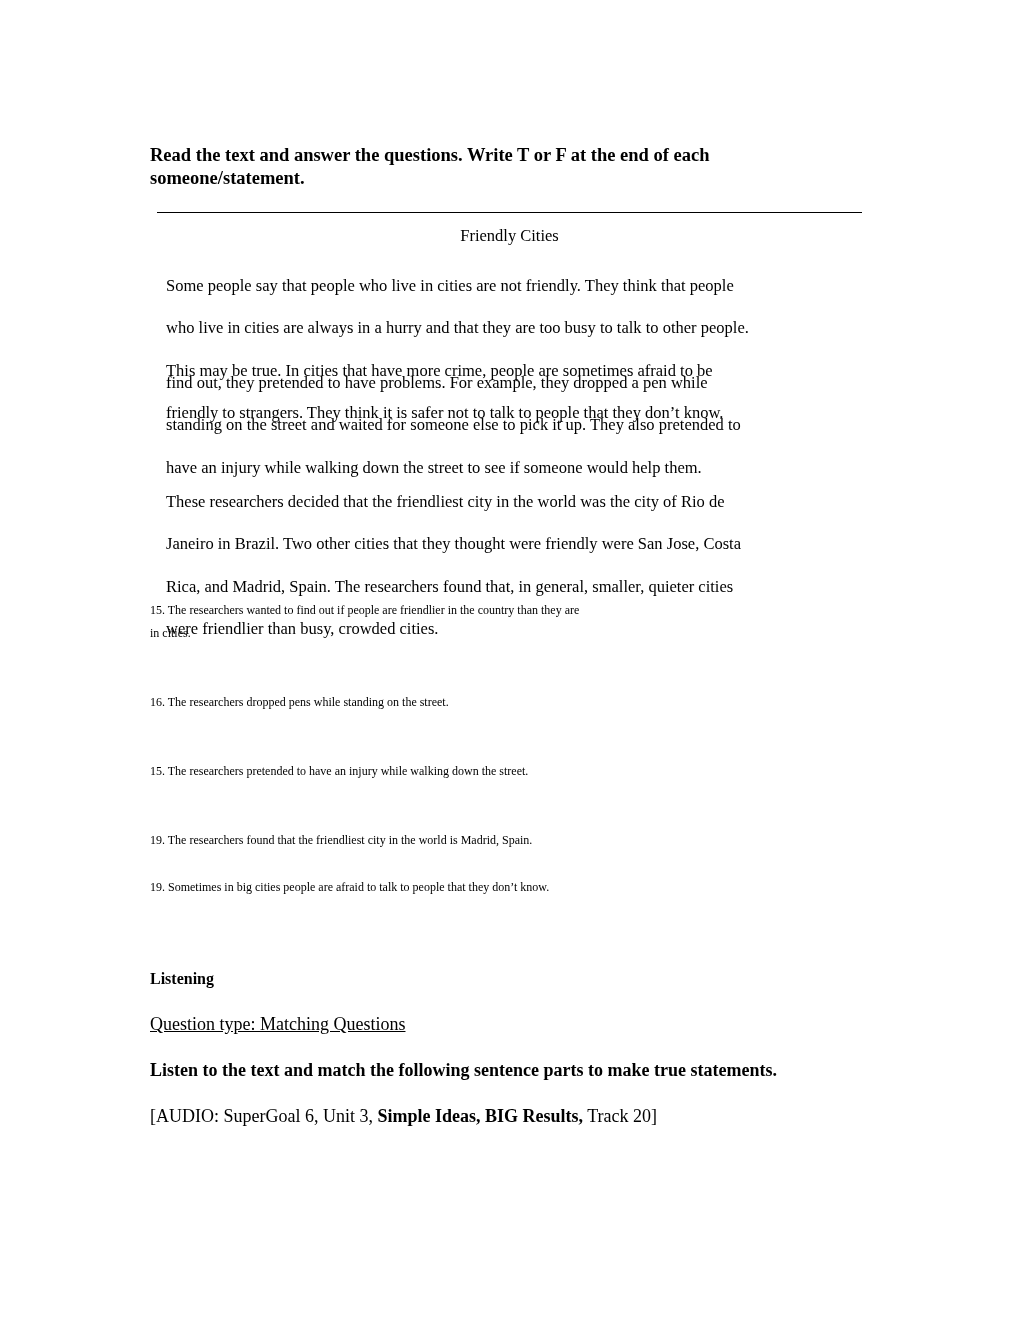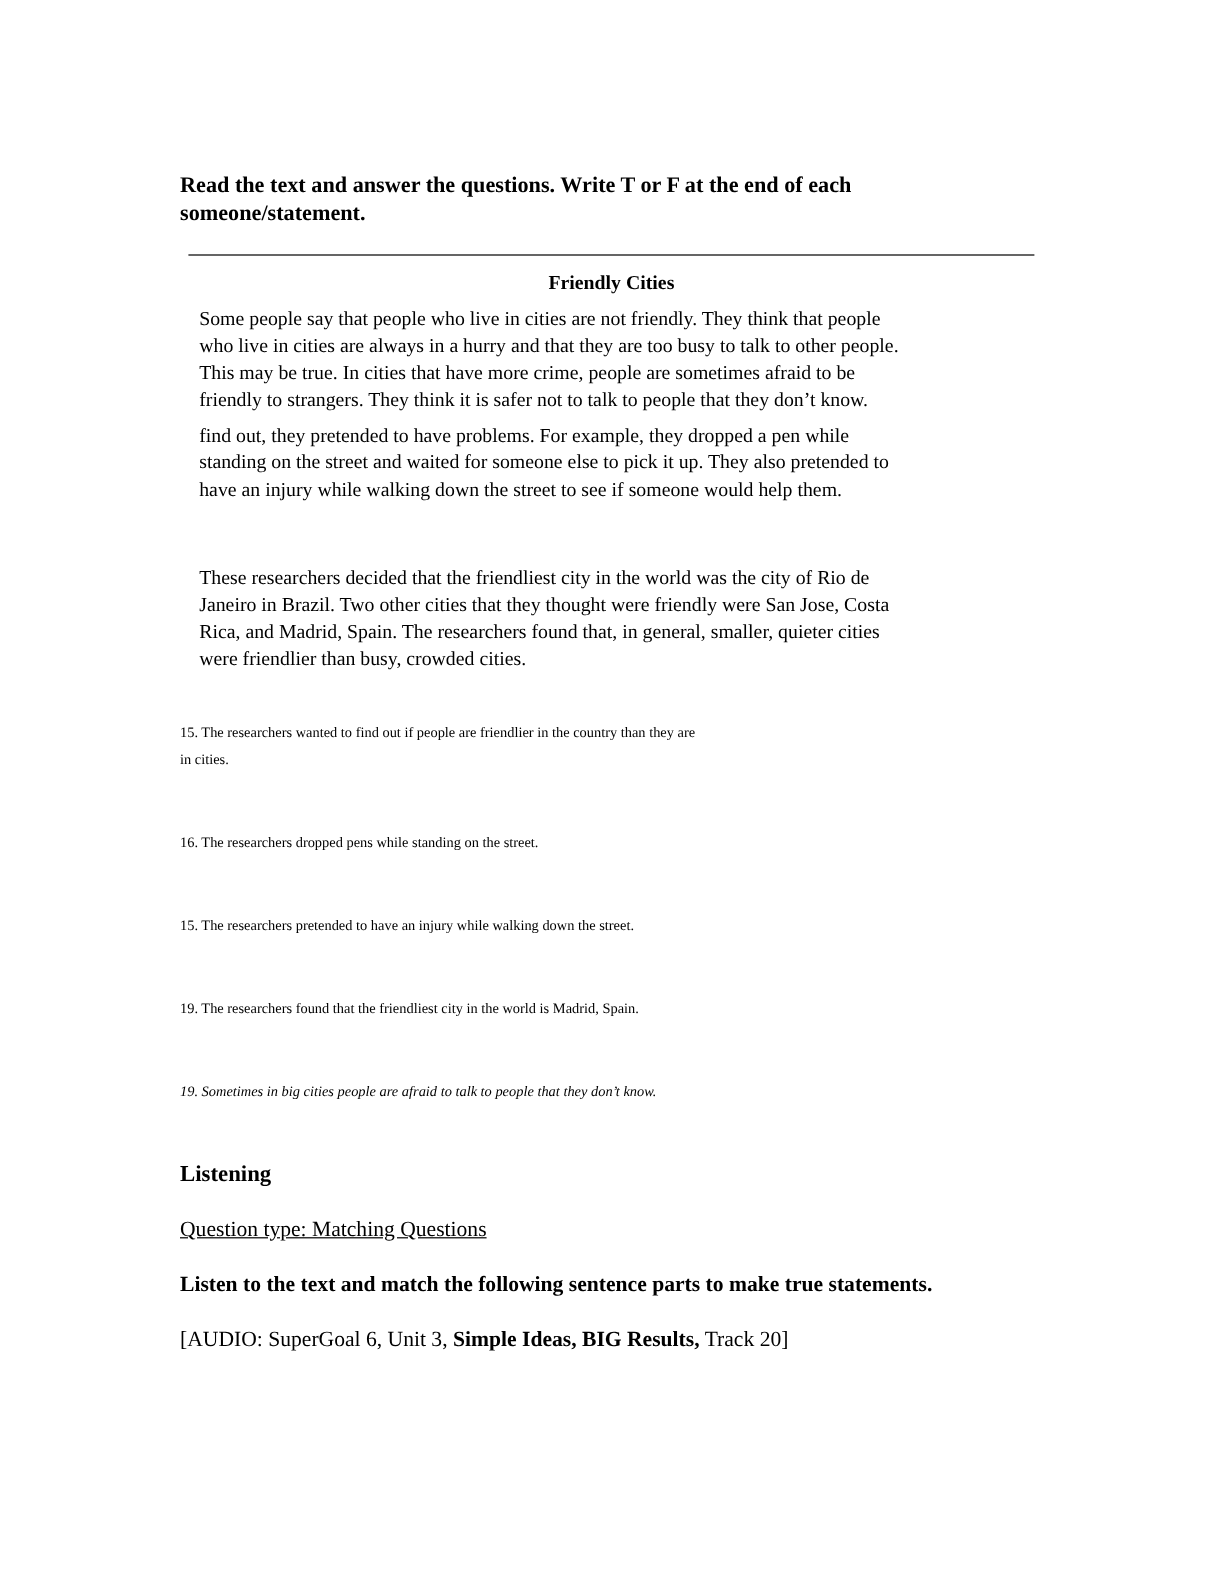--- a/index.html
+++ b/index.html
@@ -4,26 +4,26 @@
 <style>
   html, body { margin: 0; padding: 0; background: #ffffff; }
   body { width: 1020px; height: 1320px; position: relative; overflow: hidden;
          font-family: "Liberation Serif", "DejaVu Serif", serif; color: #000; }
   .page { position: absolute; left: 0; top: 0; width: 1020px; height: 996px; }
   .instr { position: absolute; left: 150px; top: 144px; width: 700px;
            font-weight: bold; font-size: 18.5px; line-height: 23px; }
   .rule { position: absolute; left: 157px; top: 212px; width: 705px; height: 0;
           border-top: 1.3px solid #000; }
   .passage-title { position: absolute; left: 157px; top: 226px; width: 705px;
-                   text-align: center; font-weight: bold; font-size: 16.5px; line-height: 20px; }
+                   text-align: center; font-weight: normal; font-size: 16.5px; line-height: 20px; }
   .para { position: absolute; left: 166px; width: 700px; font-size: 16.5px; line-height: 22.3px; }
-  .para .ln { display: block; white-space: nowrap; }
+  .para .ln { display: block; white-space: nowrap; margin-top: 20px; }
   .q { position: absolute; left: 150px; width: 720px; font-size: 12px; line-height: 23px; }
   .q .ln { display: block; white-space: nowrap; }
-  .h-listen { position: absolute; left: 150px; top: 967px; font-weight: bold; font-size: 19px; line-height: 23px; }
+  .h-listen { position: absolute; left: 150px; top: 967px; font-weight: bold; font-size: 16px; line-height: 23px; }
   .qtype { position: absolute; left: 150px; top: 1013px; font-size: 18px; line-height: 23px; text-decoration: underline; }
   .listen-instr { position: absolute; left: 150px; top: 1059px; font-weight: bold; font-size: 18px; line-height: 23px; white-space: nowrap; }
   .audio { position: absolute; left: 150px; top: 1105px; font-size: 18px; line-height: 23px; white-space: nowrap; }
   .audio b { font-weight: bold; }
 </style>
 </head>
 <body>
 
 <div class="page">
 
@@ -66,21 +66,21 @@
   </div>
 
   <div class="q" style="top:760px;">
     <span class="ln">15. The researchers pretended to have an injury while walking down the street.</span>
   </div>
 
   <div class="q" style="top:829px;">
     <span class="ln">19. The researchers found that the friendliest city in the world is Madrid, Spain.</span>
   </div>
 
-  <div class="q" style="top:898px;font-style:italic;">
+  <div class="q" style="top:876px;">
     <span class="ln">19. Sometimes in big cities people are afraid to talk to people that they don’t know.</span>
   </div>
 
   <div class="h-listen">Listening</div>
 
   <div class="qtype">Question type: Matching Questions</div>
 
   <div class="listen-instr">Listen to the text and match the following sentence parts to make true statements.</div>
 
   <div class="audio">

